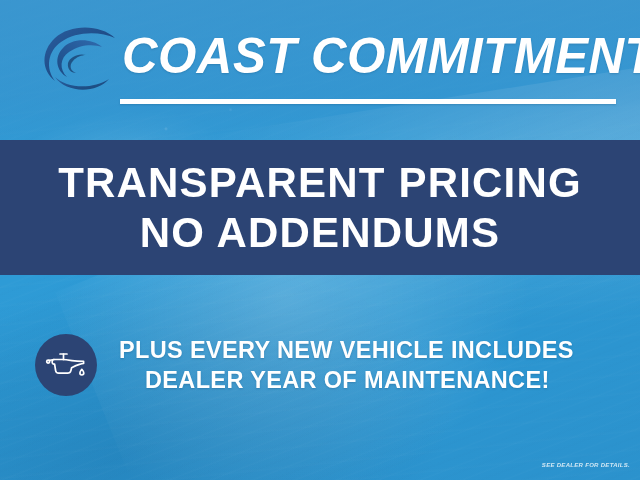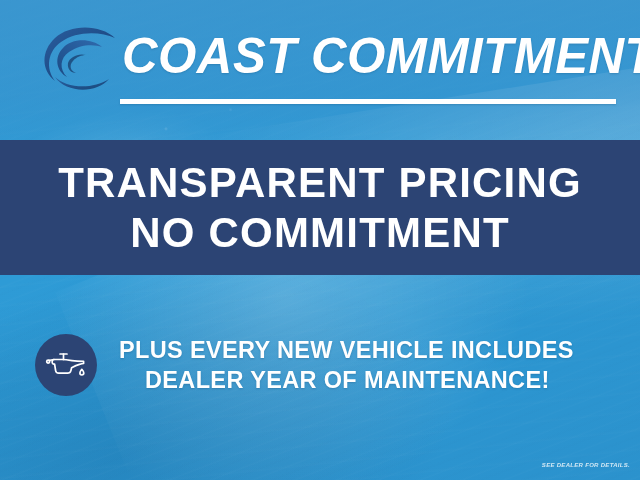--- a/index.html
+++ b/index.html
@@ -282,21 +282,21 @@
       </svg>
     </div>
 
     <div class="headline">COAST COMMITMENT</div>
 
     <div class="header-rule"></div>
   </div>
 
   <div class="navy-band">
     <div class="navy-line line1">TRANSPARENT PRICING</div>
-    <div class="navy-line line2">NO COMMITMENT</div>
+    <div class="navy-line line2">NO ADDENDUMS</div>
   </div>
 
   <div class="maint">
 
     <div class="oil-badge">
       <svg viewBox="0 0 44 34" width="44" height="34" aria-hidden="true">
         <g fill="none" stroke="#ffffff" stroke-width="1.7" stroke-linecap="round" stroke-linejoin="round">
 
           <path d="M4.5 12.5 L10 11.5"></path>
           <circle cx="4.2" cy="13.6" r="1.5"></circle>

